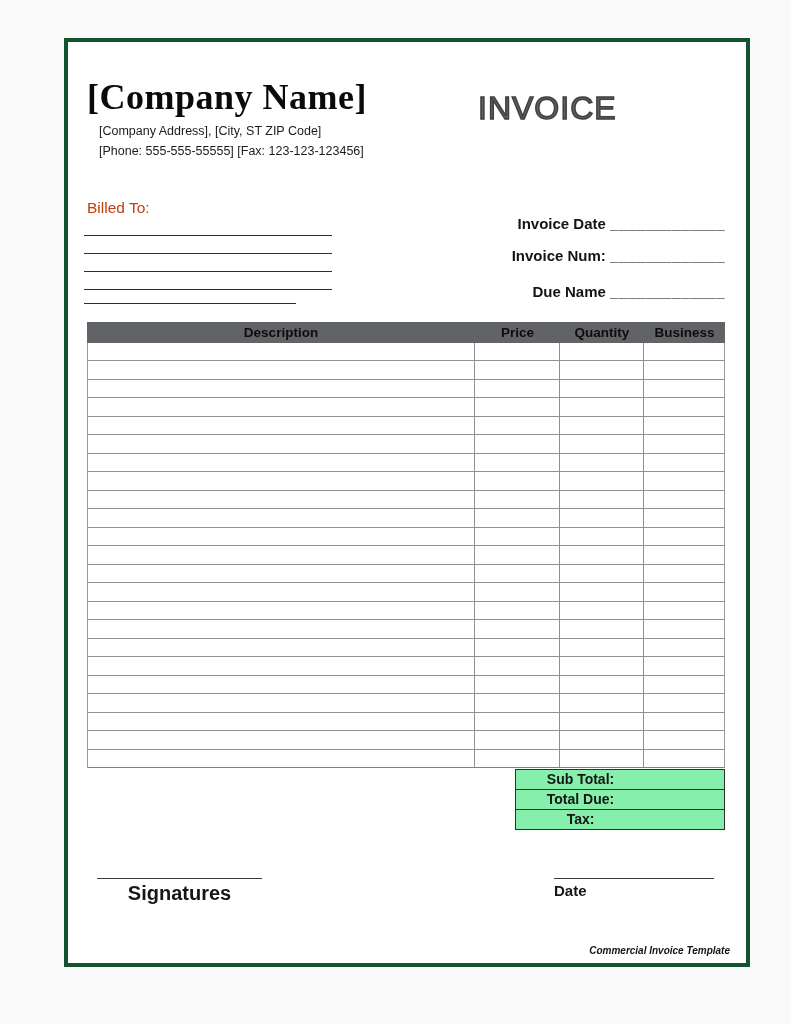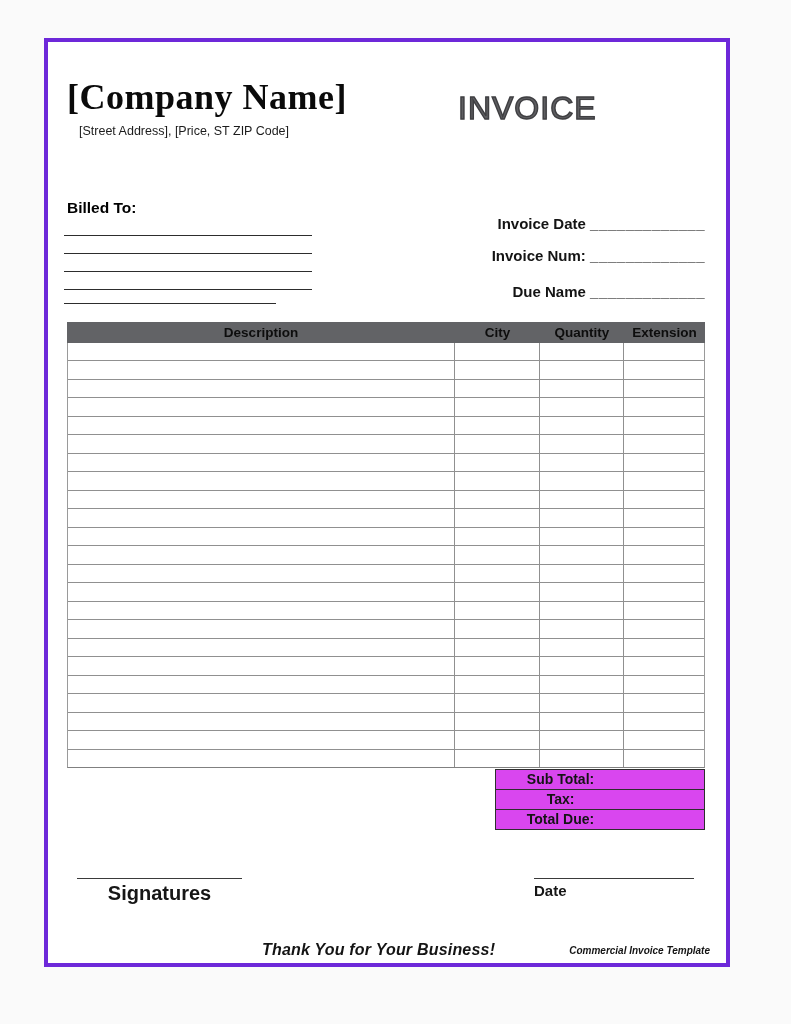--- a/index.html
+++ b/index.html
@@ -4,42 +4,42 @@
 <style>
   html,body{margin:0;padding:0;}
   body{
     width:791px;height:1024px;position:relative;
     background:#fafafa;
     font-family:"Liberation Sans", sans-serif;
     color:#111;
     -webkit-font-smoothing:antialiased;
   }
   .frame{
-    position:absolute;left:44px;top:38px;width:686px;height:929px;
-    border:4px solid #6d28d9;background:#fff;box-sizing:border-box;
+    position:absolute;left:64px;top:38px;width:686px;height:929px;
+    border:4px solid #14532d;background:#fff;box-sizing:border-box;
   }
   .inner{position:absolute;left:0;top:0;width:678px;height:921px;}
 
   
   .company-name{
     position:absolute;left:19px;top:36px;
     font-family:"Liberation Serif", serif;font-weight:bold;font-size:36px;line-height:1.1;color:#0a0a0a;
     letter-spacing:0.5px;
   }
   .company-lines{position:absolute;left:31px;top:80px;font-size:12.5px;line-height:19.5px;color:#1c1c1c;}
   .invoice-title{
     position:absolute;left:410px;top:50px;
     font-size:32px;font-weight:normal;letter-spacing:1px;line-height:1;
     color:#5e5e61;
     -webkit-text-stroke:1.4px #3f3f42;
     text-shadow:0 0 1px #3f3f42;
   }
 
   
-  .billed-label{position:absolute;left:19px;top:157px;font-size:15.5px;font-weight:bold;color:#000000;}
+  .billed-label{position:absolute;left:19px;top:157px;font-size:15.5px;font-weight:normal;color:#c2410c;}
   .bill-line{position:absolute;left:16px;width:248px;height:0;border-top:1.6px solid #2d2d2d;}
   .bill-line:nth-child(1){top:193px;}
   .bill-line:nth-child(2){top:211px;}
   .bill-line:nth-child(3){top:229px;}
   .bill-line:nth-child(4){top:247px;}
   .bill-line:nth-child(5){top:261px;width:212px;}
 
   
   .meta-col{position:absolute;right:21px;top:173px;text-align:right;}
   .meta-row{font-size:15px;font-weight:bold;color:#141414;white-space:nowrap;}
@@ -62,21 +62,21 @@
   .trow{flex:1;display:flex;border-bottom:1px solid #909090;box-sizing:border-box;}
   .trow:last-child{border-bottom:none;}
   .trow .tc{box-sizing:border-box;height:100%;}
   .trow .tc.c-desc{width:387px;border-right:1px solid #909090;}
   .trow .tc.c-price{width:85px;border-right:1px solid #909090;}
   .trow .tc.c-qty{width:84px;border-right:1px solid #909090;}
   .trow .tc.c-ext{width:80px;}
 
   
   .totals{position:absolute;left:447px;top:727px;width:210px;
-    border:1.5px solid #2e2e2e;box-sizing:border-box;background:#d946ef;}
+    border:1.5px solid #2e2e2e;box-sizing:border-box;background:#86efac;}
   .totals-row{display:flex;height:19px;border-bottom:1.5px solid #2e2e2e;}
   .totals-row:last-child{border-bottom:none;}
   .totals-label{width:129px;text-align:center;font-size:14px;font-weight:bold;color:#141414;line-height:19px;}
   .totals-value{flex:1;}
 
   
   .sig-line{position:absolute;left:29px;top:836px;width:165px;height:0;border-top:1.6px solid #3a3a3a;}
   .sig-label{position:absolute;left:29px;top:840px;width:165px;text-align:center;
     font-size:20px;font-weight:bold;color:#161616;}
   .date-line{position:absolute;left:486px;top:836px;width:160px;height:0;border-top:1.6px solid #3a3a3a;}
@@ -90,21 +90,22 @@
     font-size:10px;font-weight:bold;font-style:italic;color:#141414;}
 </style>
 </head>
 <body>
 
 <div class="frame">
   <div class="inner">
 
     <div class="company-name">[Company Name]</div>
     <div class="company-lines">
-      <div>[Street Address], [Price, ST ZIP Code]</div>
+      <div>[Company Address], [City, ST ZIP Code]</div>
+      <div>[Phone: 555-555-55555] [Fax: 123-123-123456]</div>
     </div>
     <div class="invoice-title" style="color: rgb(94, 94, 97);">INVOICE</div>
 
     <div class="billed-label">Billed To:</div>
     <div id="billed-lines">
         <div class="bill-line"></div>
         <div class="bill-line"></div>
         <div class="bill-line"></div>
         <div class="bill-line"></div>
         <div class="bill-line"></div>
@@ -121,23 +122,23 @@
       </div>
       <div class="meta-row">
         <span>Due Name</span>
         <span class="meta-line">_____________</span>
       </div>
     </div>
 
     <div class="items-table">
       <div class="thead" style="background: rgb(98, 99, 102);">
         <div class="hc c-desc">Description</div>
-        <div class="hc c-price">City</div>
+        <div class="hc c-price">Price</div>
         <div class="hc c-qty">Quantity</div>
-        <div class="hc c-ext">Extension</div>
+        <div class="hc c-ext">Business</div>
       </div>
       <div class="tbody" id="table-body">
           <div class="trow">
             <div class="tc c-desc"></div>
             <div class="tc c-price"></div>
             <div class="tc c-qty"></div>
             <div class="tc c-ext"></div>
           </div>
           <div class="trow">
             <div class="tc c-desc"></div>
@@ -273,31 +274,30 @@
           </div>
         </div>
     </div>
 
     <div class="totals">
       <div class="totals-row">
         <div class="totals-label">Sub Total:</div>
         <div class="totals-value"></div>
       </div>
       <div class="totals-row">
+        <div class="totals-label">Total Due:</div>
+        <div class="totals-value"></div>
+      </div>
+      <div class="totals-row">
         <div class="totals-label">Tax:</div>
-        <div class="totals-value"></div>
-      </div>
-      <div class="totals-row">
-        <div class="totals-label">Total Due:</div>
         <div class="totals-value"></div>
       </div>
     </div>
 
     <div class="sig-line"></div>
     <div class="sig-label">Signatures</div>
     <div class="date-line"></div>
     <div class="date-label">Date</div>
 
-    <div class="thank-you">Thank You for Your Business!</div>
     <div class="template-name">Commercial Invoice Template</div>
 
   </div>
 </div>
 
 </body></html>

